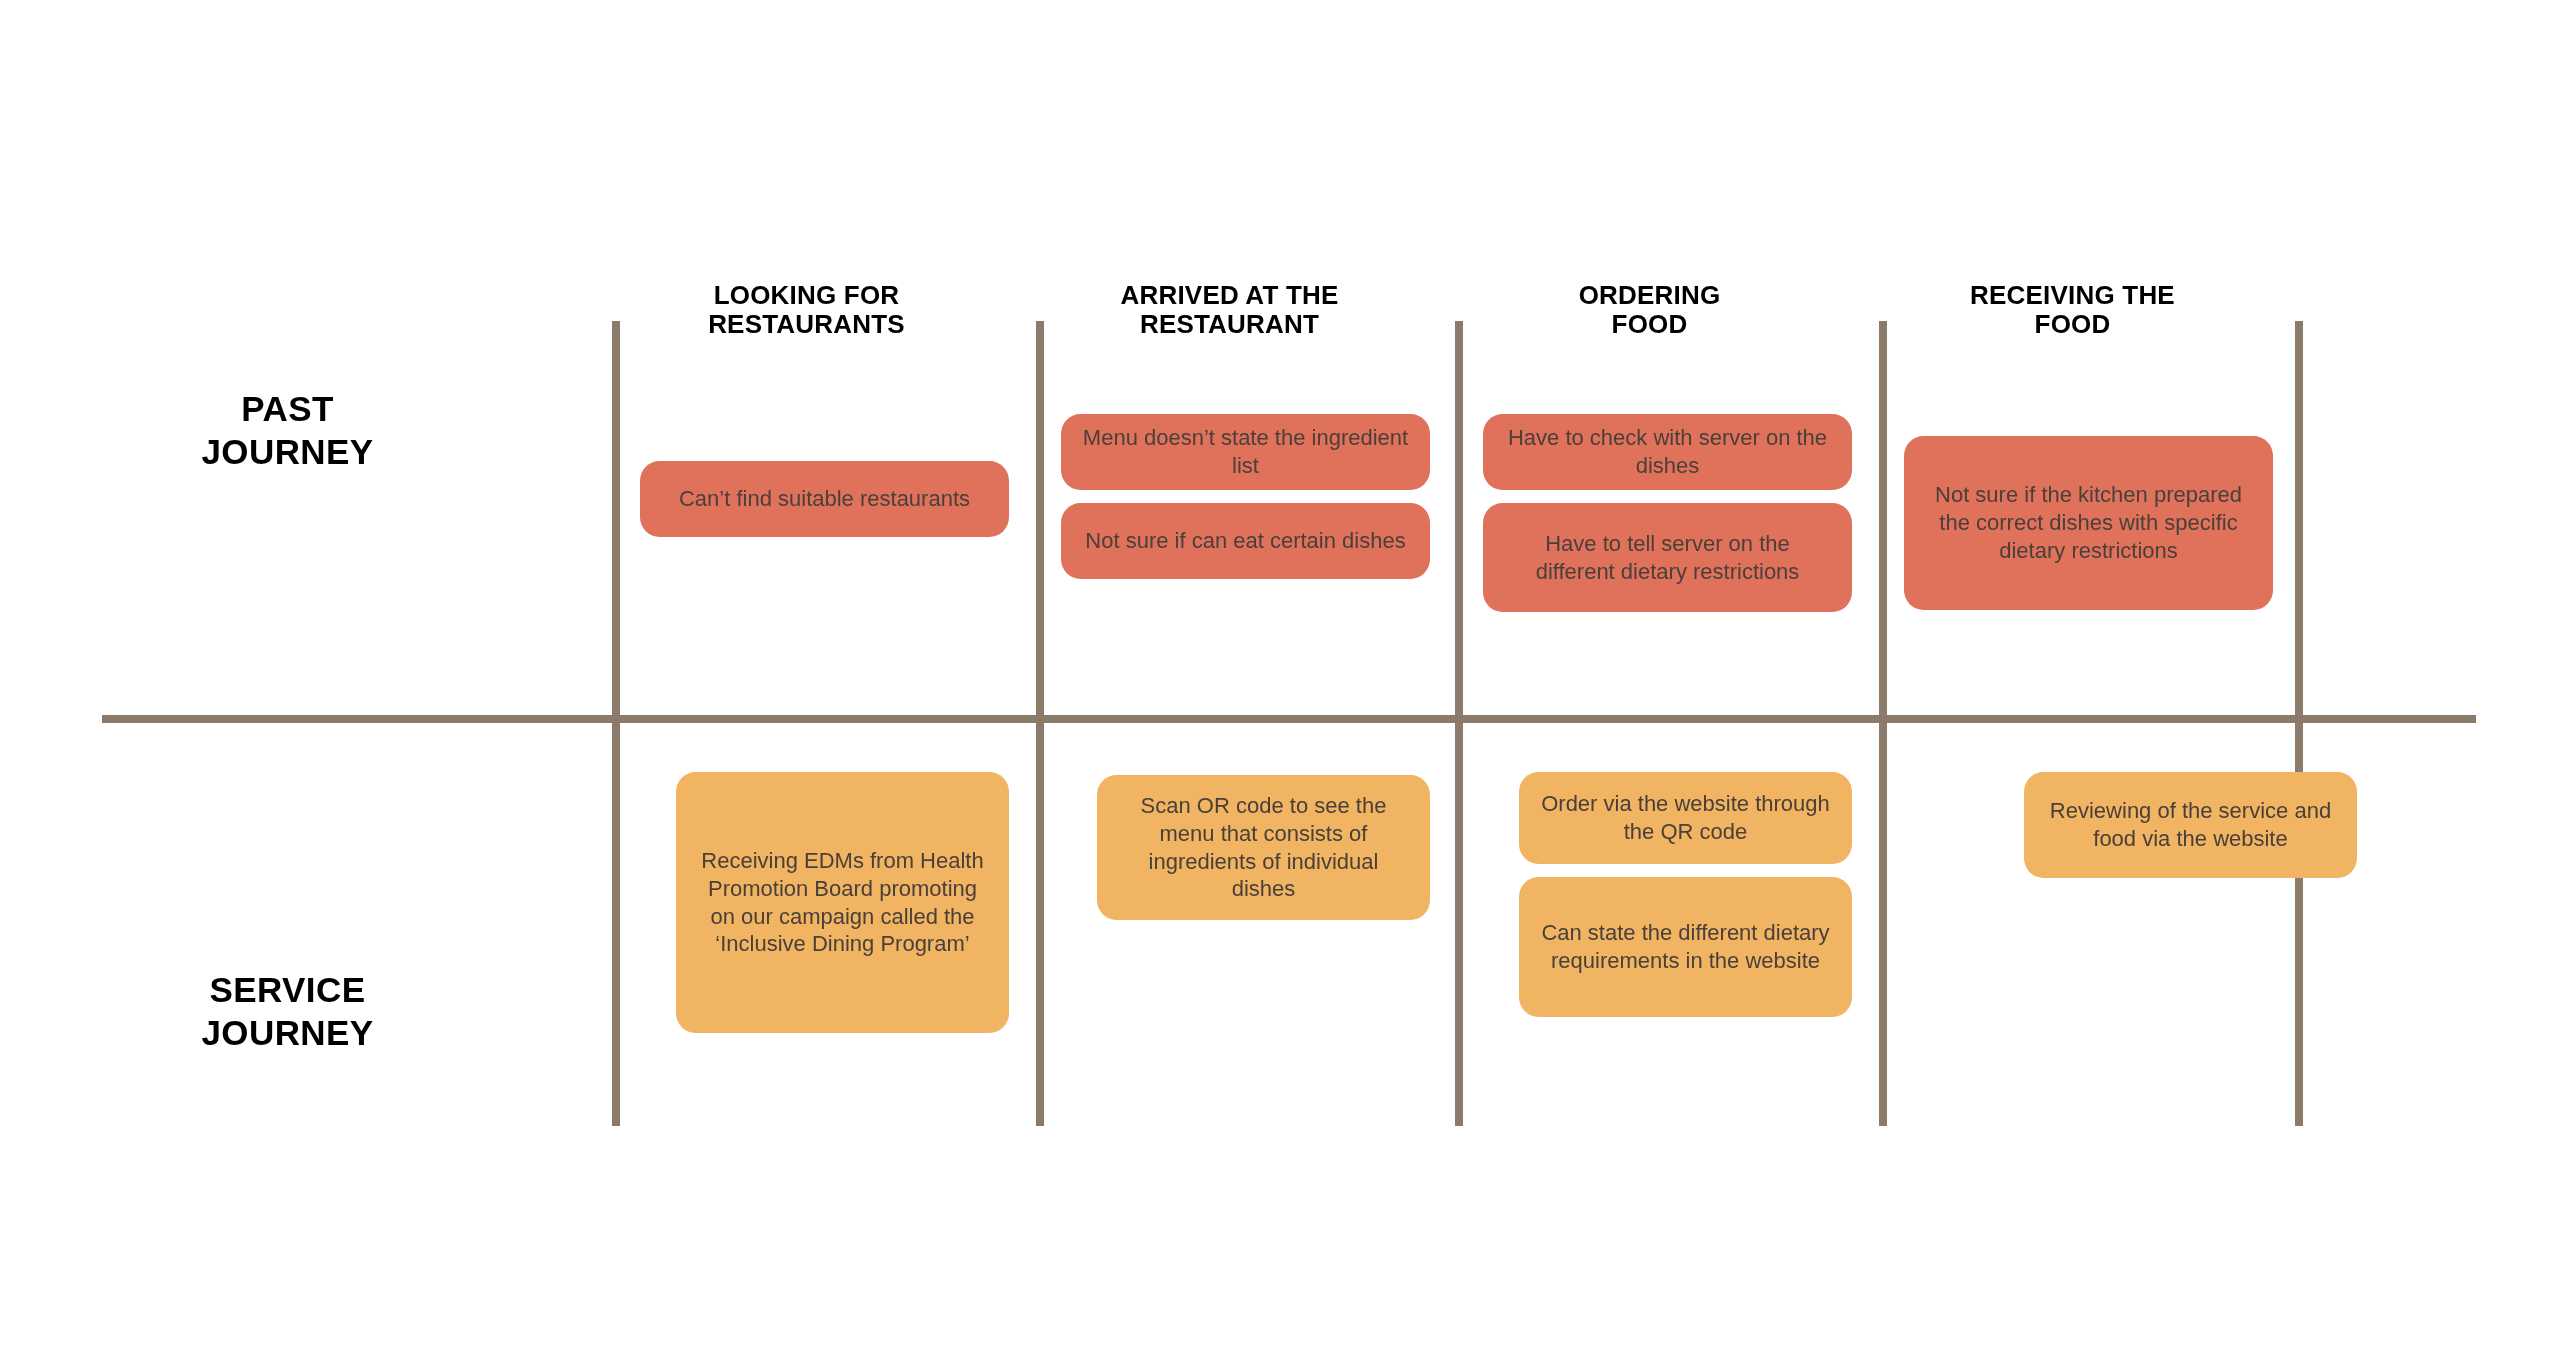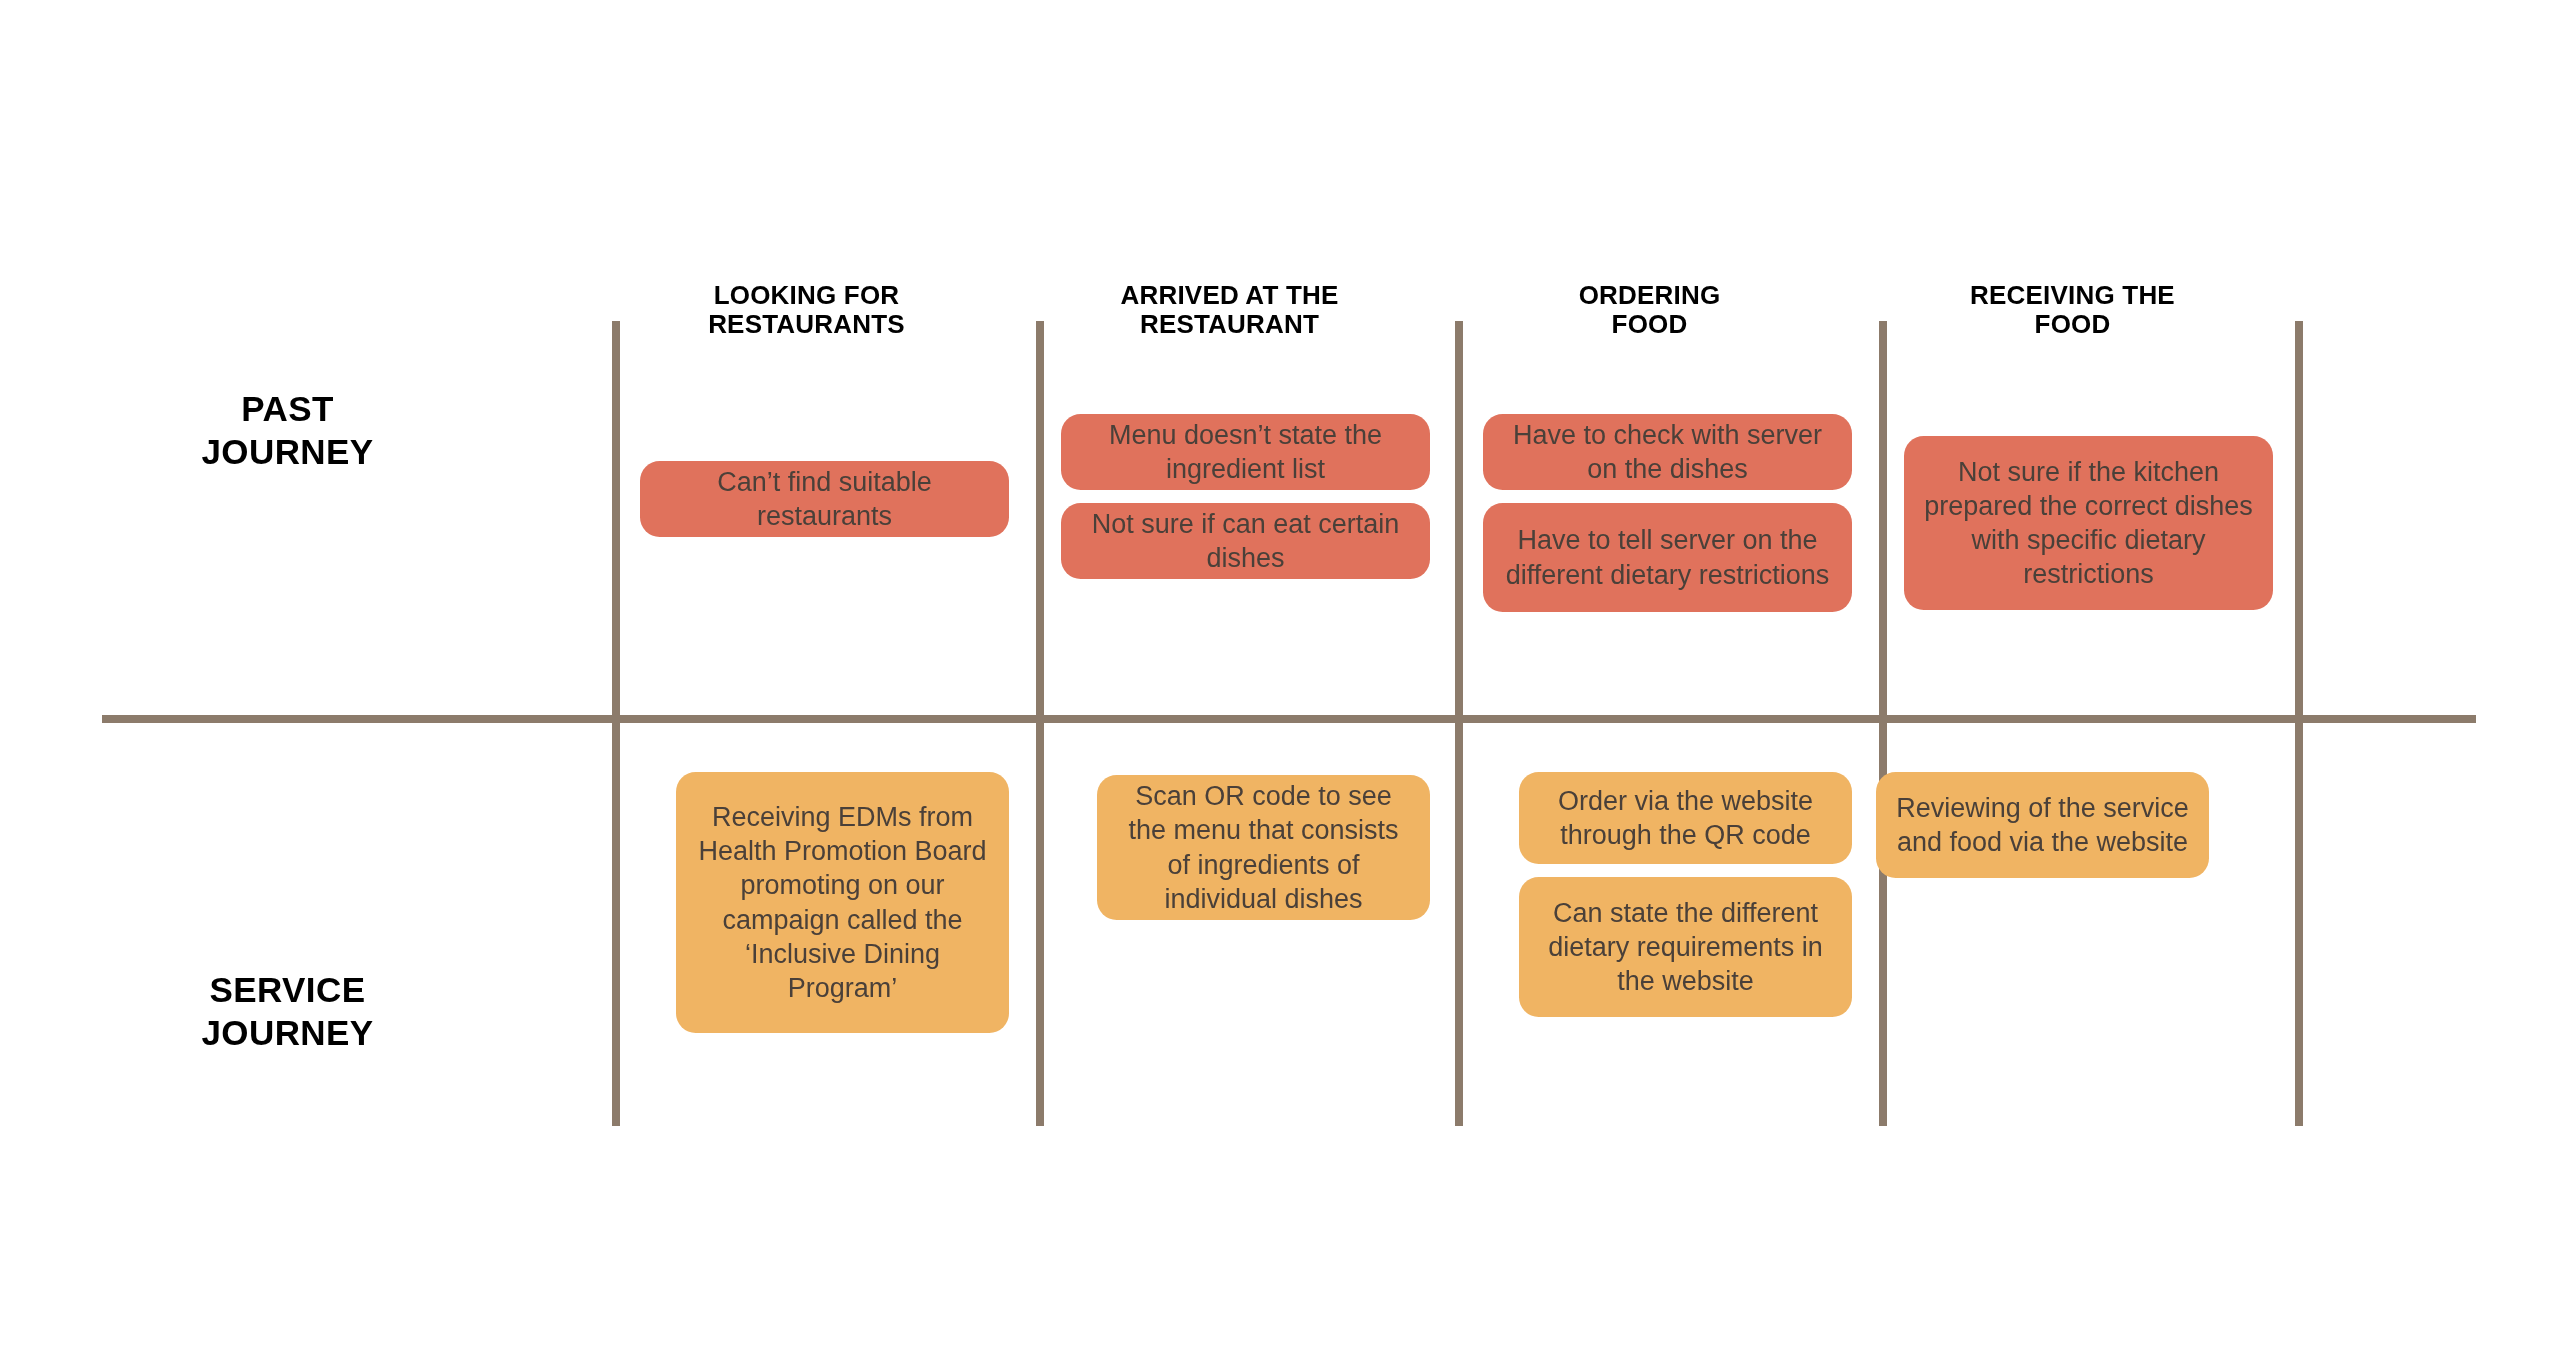--- a/index.html
+++ b/index.html
@@ -93,21 +93,21 @@
     gap: 13px;
     padding-left: 36px;
   }
 
   
   .card {
     box-sizing: border-box;
     border-radius: 19.7px;
     padding: 16.6px 19.7px;
     text-align: center;
-    font-size: 27px;
+    font-size: 22px;
     line-height: 1.26;
     color: #4A4039;
     display: flex;
     align-items: center;
     justify-content: center;
     font-family: "Liberation Sans", sans-serif;
   }
   .card.pain    { background: #E0725C; }
   .card.service { background: #F0B463; }
 </style>
@@ -187,20 +187,20 @@
     </div>
   </div>
 
   <div class="col col-bottom" style="left:1483px;">
     <div class="stack-bottom" style="top:48px;">
       <div class="card service" style="height:92px;">Order via the website through the QR code</div>
       <div class="card service" style="height:140px;">Can state the different dietary requirements in the website</div>
     </div>
   </div>
 
-  <div class="col col-bottom" style="left:1840px;">
+  <div class="col col-bottom" style="left:1988px;">
     <div class="stack-bottom" style="top:48px;">
       <div class="card service" style="height:106px;">Reviewing of the service and food via the website</div>
     </div>
   </div>
 
 </div>
 
 
 </body></html>

